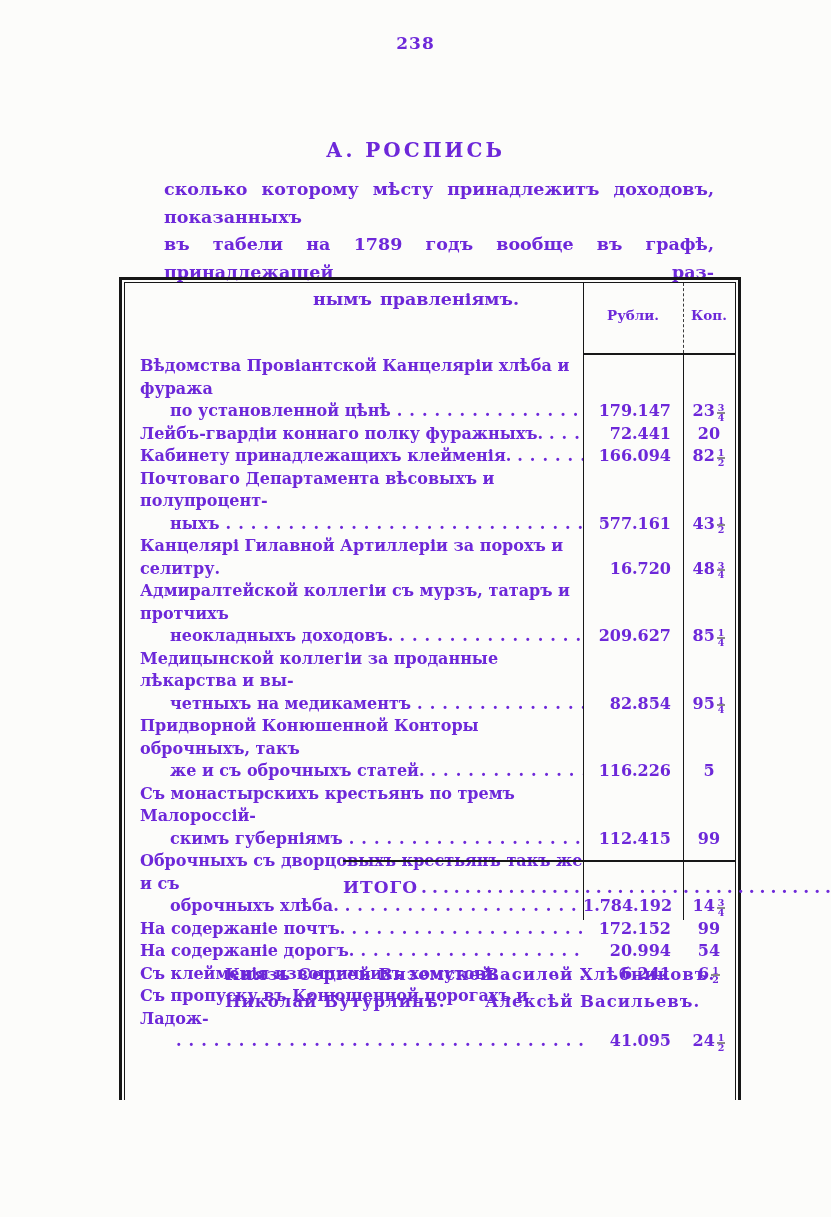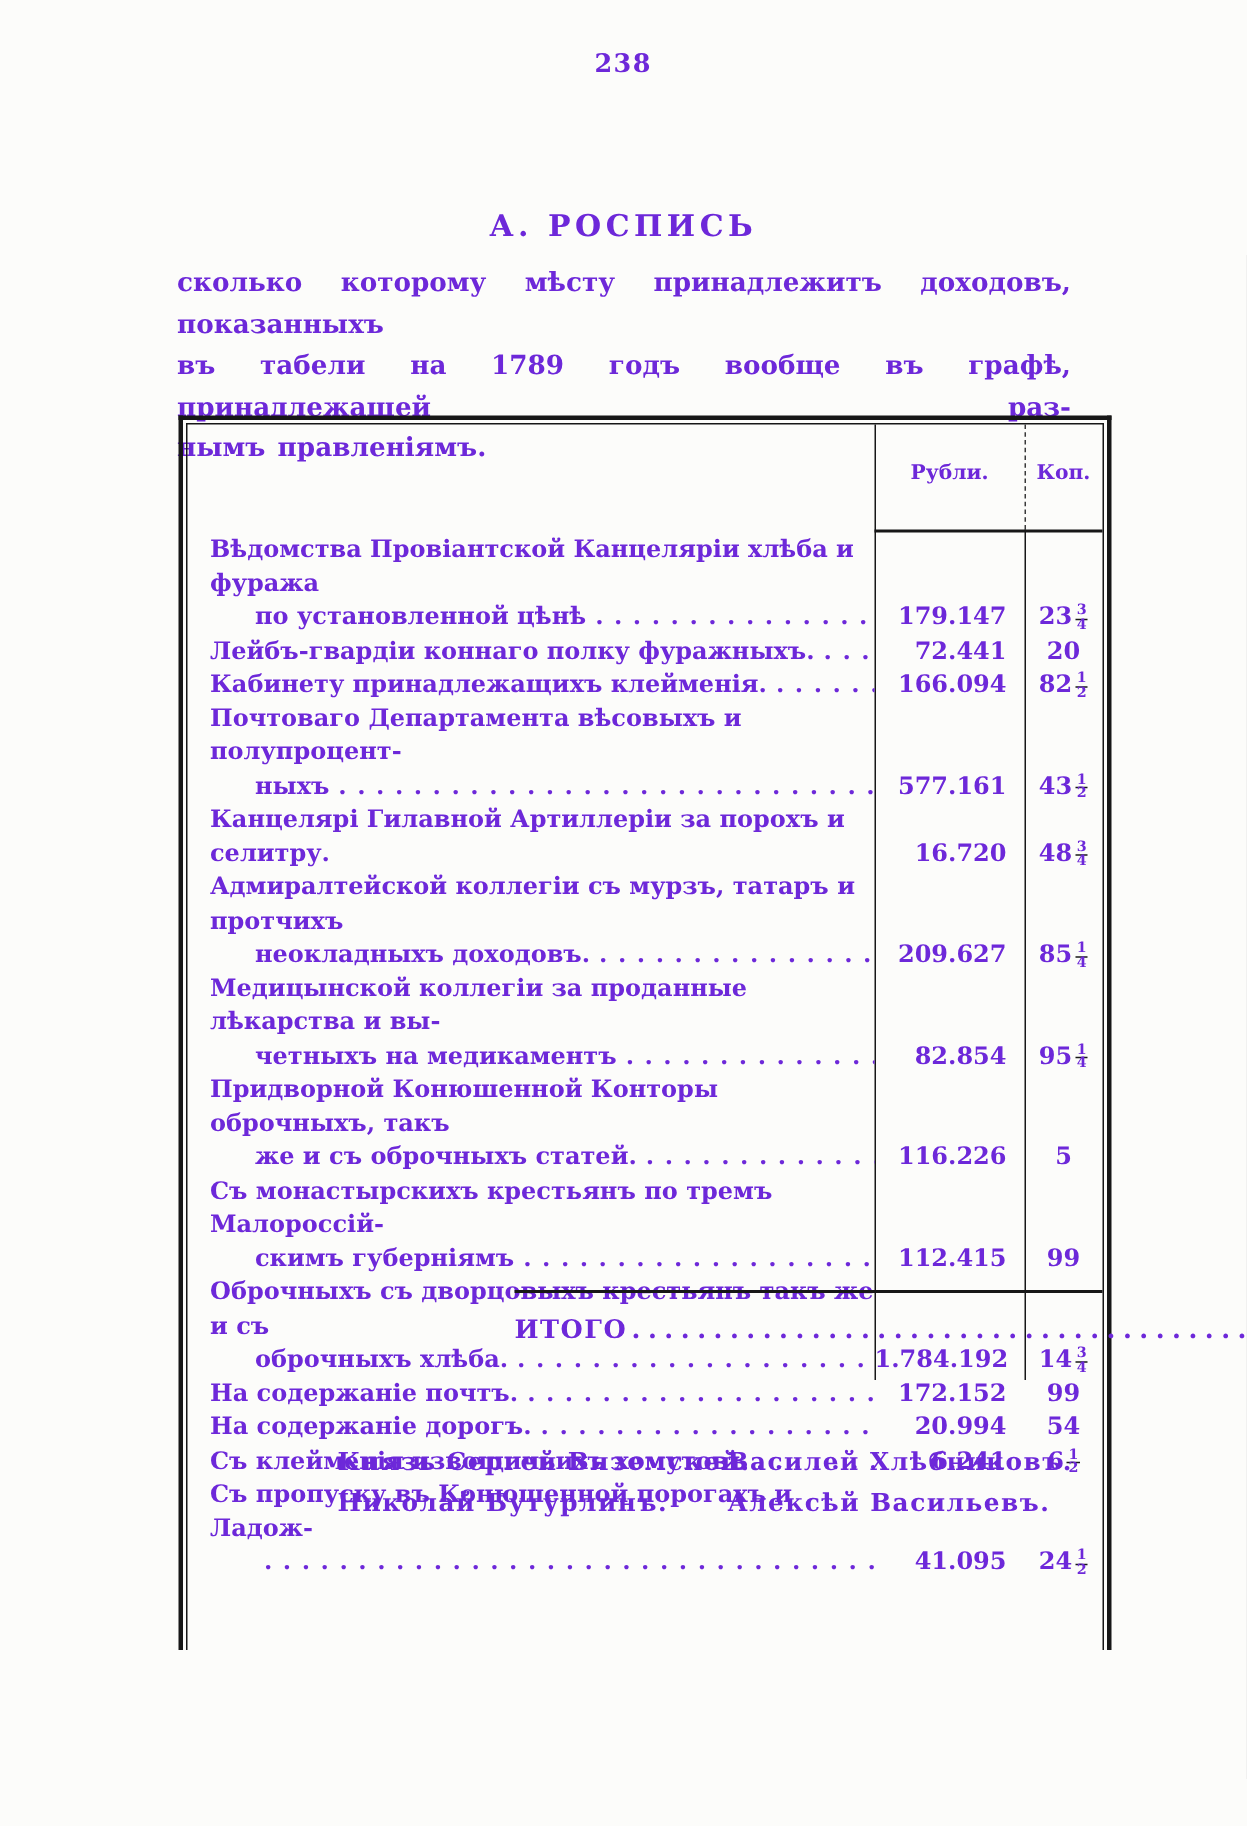--- a/index.html
+++ b/index.html
@@ -19,22 +19,22 @@
     text-align:center; font-size:17px; letter-spacing:1px;
   }
   .doc-title {
     position:absolute; top:138px; left:0; width:100%;
     text-align:center; font-size:20px; letter-spacing:3px;
   }
   .subtitle {
     position:absolute; top:176px; left:118px; width:596px;
     font-size:17.5px; line-height:27.5px; word-spacing:2px;
   }
-  .subtitle .just { text-align:justify; text-align-last:justify; }
-  .subtitle .cent { text-align:left; }
+  .subtitle .just { text-align:justify; text-align-last:justify;margin-left:46px; }
+  .subtitle .cent { text-align:center; }
 
   
   .frame {
     position:absolute; left:119px; top:277px; width:622px; height:823px;
     border:3px solid #171717; border-bottom:none;
   }
   .frame-inner {
     position:relative; margin:2px 2px 0 2px; height:calc(100% - 2px);
     border:1px solid #171717; border-bottom:none;
   }

